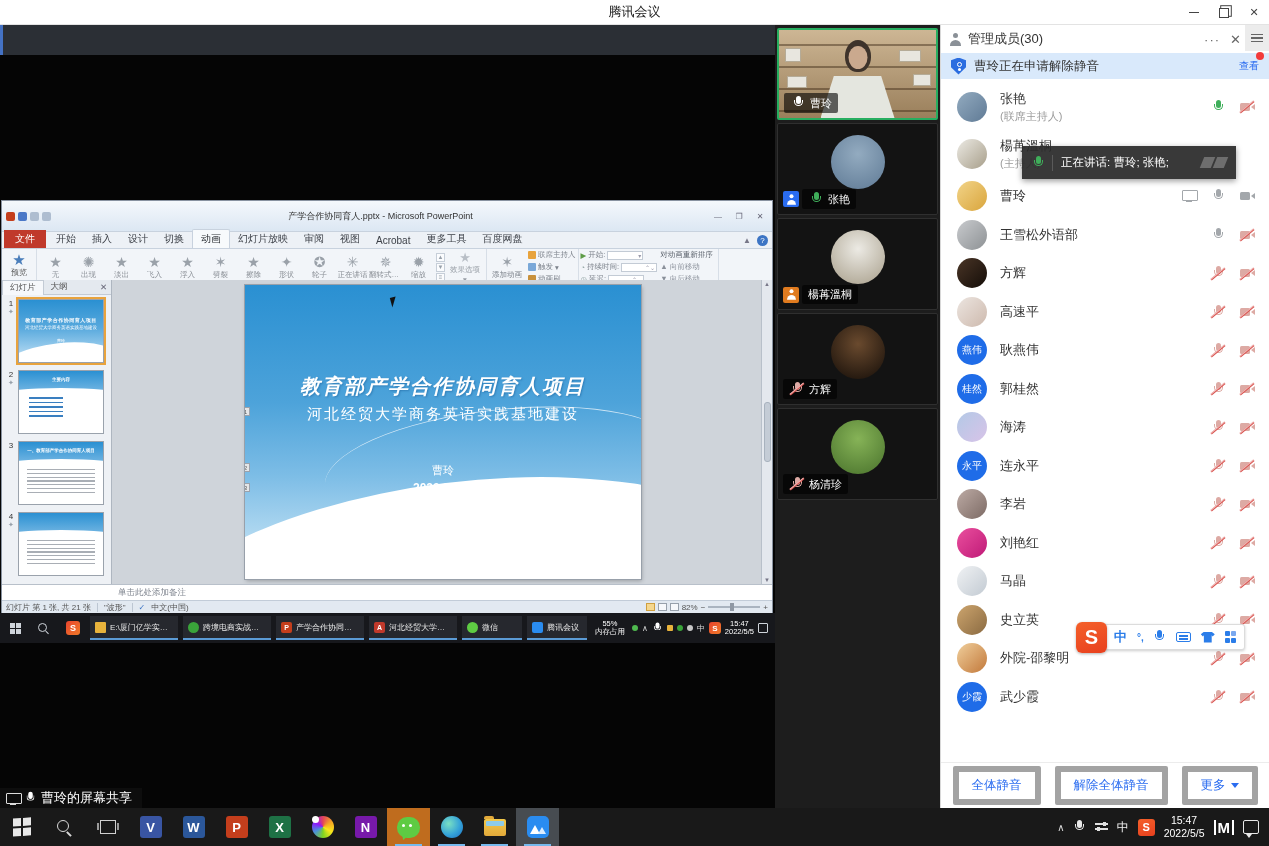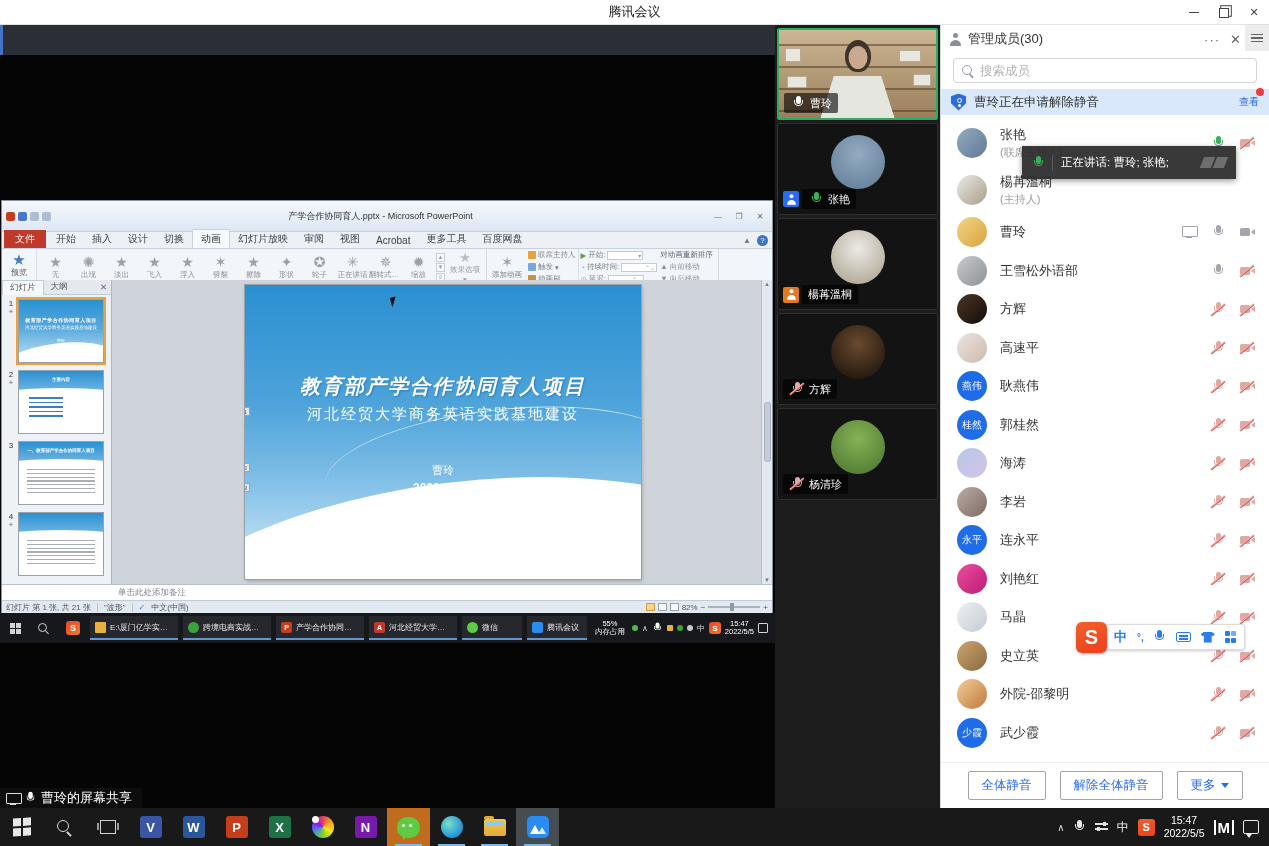--- a/index.html
+++ b/index.html
@@ -206,21 +206,21 @@
   .mic-ico::after{content:"";position:absolute;left:1px;top:4px;width:7px;height:5px;border:1.2px solid currentColor;border-top:none;border-radius:0 0 5px 5px}
   .cam-ico{position:relative;width:15px;height:10px;display:inline-block}
   .cam-ico::before{content:"";position:absolute;left:0;top:1px;width:10px;height:8px;background:currentColor;border-radius:1.5px}
   .cam-ico::after{content:"";position:absolute;right:0;top:2px;border-top:3px solid transparent;border-bottom:3px solid transparent;border-right:4.5px solid currentColor}
   .monitor-ico{position:relative;width:14px;height:12px;display:inline-block}
   .monitor-ico::before{content:"";position:absolute;left:0;top:0;width:14px;height:9px;border:1.5px solid currentColor;border-radius:1px}
   .monitor-ico::after{content:"";position:absolute;left:4px;bottom:0;width:6px;height:1.5px;background:currentColor}
   .slash{position:absolute;left:-1px;top:46%;width:18px;height:2px;background:#d9534f;transform:rotate(-40deg);border-top:.5px solid rgba(255,255,255,.6)}
   
   .p-footer{flex:none;height:46px;border-top:1px solid #ececec;display:flex;align-items:center;justify-content:center;gap:14px}
-  .pf-btn{border:1px solid #a3a3a3;background:#fff;color:#2a6cf0;font-size:12.5px;padding:5px 13px;border-radius:2px;display:flex;align-items:center;gap:5px;font-family:inherit}
+  .pf-btn{border:6px solid #a3a3a3;background:#fff;color:#2a6cf0;font-size:12.5px;padding:5px 13px;border-radius:2px;display:flex;align-items:center;gap:5px;font-family:inherit}
   .caret-down{width:0;height:0;border-left:4px solid transparent;border-right:4px solid transparent;border-top:5px solid #2a6cf0}
 
   
   .toast{position:absolute;left:1022px;top:146px;width:214px;height:33px;background:rgba(42,42,42,.93);display:flex;align-items:center;padding:0 10px;gap:8px;color:#fff;font-size:11.5px;box-shadow:0 2px 6px rgba(0,0,0,.4)}
   .toast .div{width:1px;height:16px;background:#5a5a5a}
   .toast-logo{margin-left:auto;display:flex;gap:2px;opacity:.55}
   .toast-logo i{width:11px;height:11px;background:#9a9a9a;transform:skewX(-22deg)}
 
   
   .sogou{position:absolute;left:1076px;top:622px;height:30px;display:flex;align-items:center}
@@ -723,24 +723,20 @@
       <div class="p-h-right">
         <span class="p-dots">···</span>
         <span class="p-x">✕</span>
       </div>
       <div class="p-burger">
           <i></i>
           <i></i>
           <i></i>
         </div>
     </div>
-    <div class="p-search">
-      <span class="mag"></span>
-      <input type="text" placeholder="搜索成员" style="">
-    </div>
     <div class="p-notif">
       <span class="shield"></span>
       <span class="p-notif-text">曹玲正在申请解除静音</span>
       <span class="p-notif-action">查看</span>
       <span class="red-dot"></span>
     </div>
     <div class="m-list" id="member-list">
         <div class="m-row tall">
           <div class="m-avatar" style="background: linear-gradient(135deg, rgb(147, 171, 192), rgb(95, 122, 149));"></div>
           <div class="m-info">
@@ -871,39 +867,39 @@
               <span class="mic-ico"></span>
               <span class="slash"></span>
             </span>
             <span class="ic-wrap off">
               <span class="cam-ico"></span>
               <span class="slash"></span>
             </span>
           </div>
         </div>
         <div class="m-row">
+          <div class="m-avatar m-avatar-txt">永平</div>
+          <div class="m-info">
+            <div class="m-name">连永平</div>
+          </div>
+          <div class="m-icons">
+            <span class="ic-wrap off">
+              <span class="mic-ico"></span>
+              <span class="slash"></span>
+            </span>
+            <span class="ic-wrap off">
+              <span class="cam-ico"></span>
+              <span class="slash"></span>
+            </span>
+          </div>
+        </div>
+        <div class="m-row">
           <div class="m-avatar" style="background: linear-gradient(135deg, rgb(189, 171, 165), rgb(124, 106, 100));"></div>
           <div class="m-info">
             <div class="m-name">李岩</div>
-          </div>
-          <div class="m-icons">
-            <span class="ic-wrap off">
-              <span class="mic-ico"></span>
-              <span class="slash"></span>
-            </span>
-            <span class="ic-wrap off">
-              <span class="cam-ico"></span>
-              <span class="slash"></span>
-            </span>
-          </div>
-        </div>
-        <div class="m-row">
-          <div class="m-avatar m-avatar-txt">永平</div>
-          <div class="m-info">
-            <div class="m-name">连永平</div>
           </div>
           <div class="m-icons">
             <span class="ic-wrap off">
               <span class="mic-ico"></span>
               <span class="slash"></span>
             </span>
             <span class="ic-wrap off">
               <span class="cam-ico"></span>
               <span class="slash"></span>
             </span>

